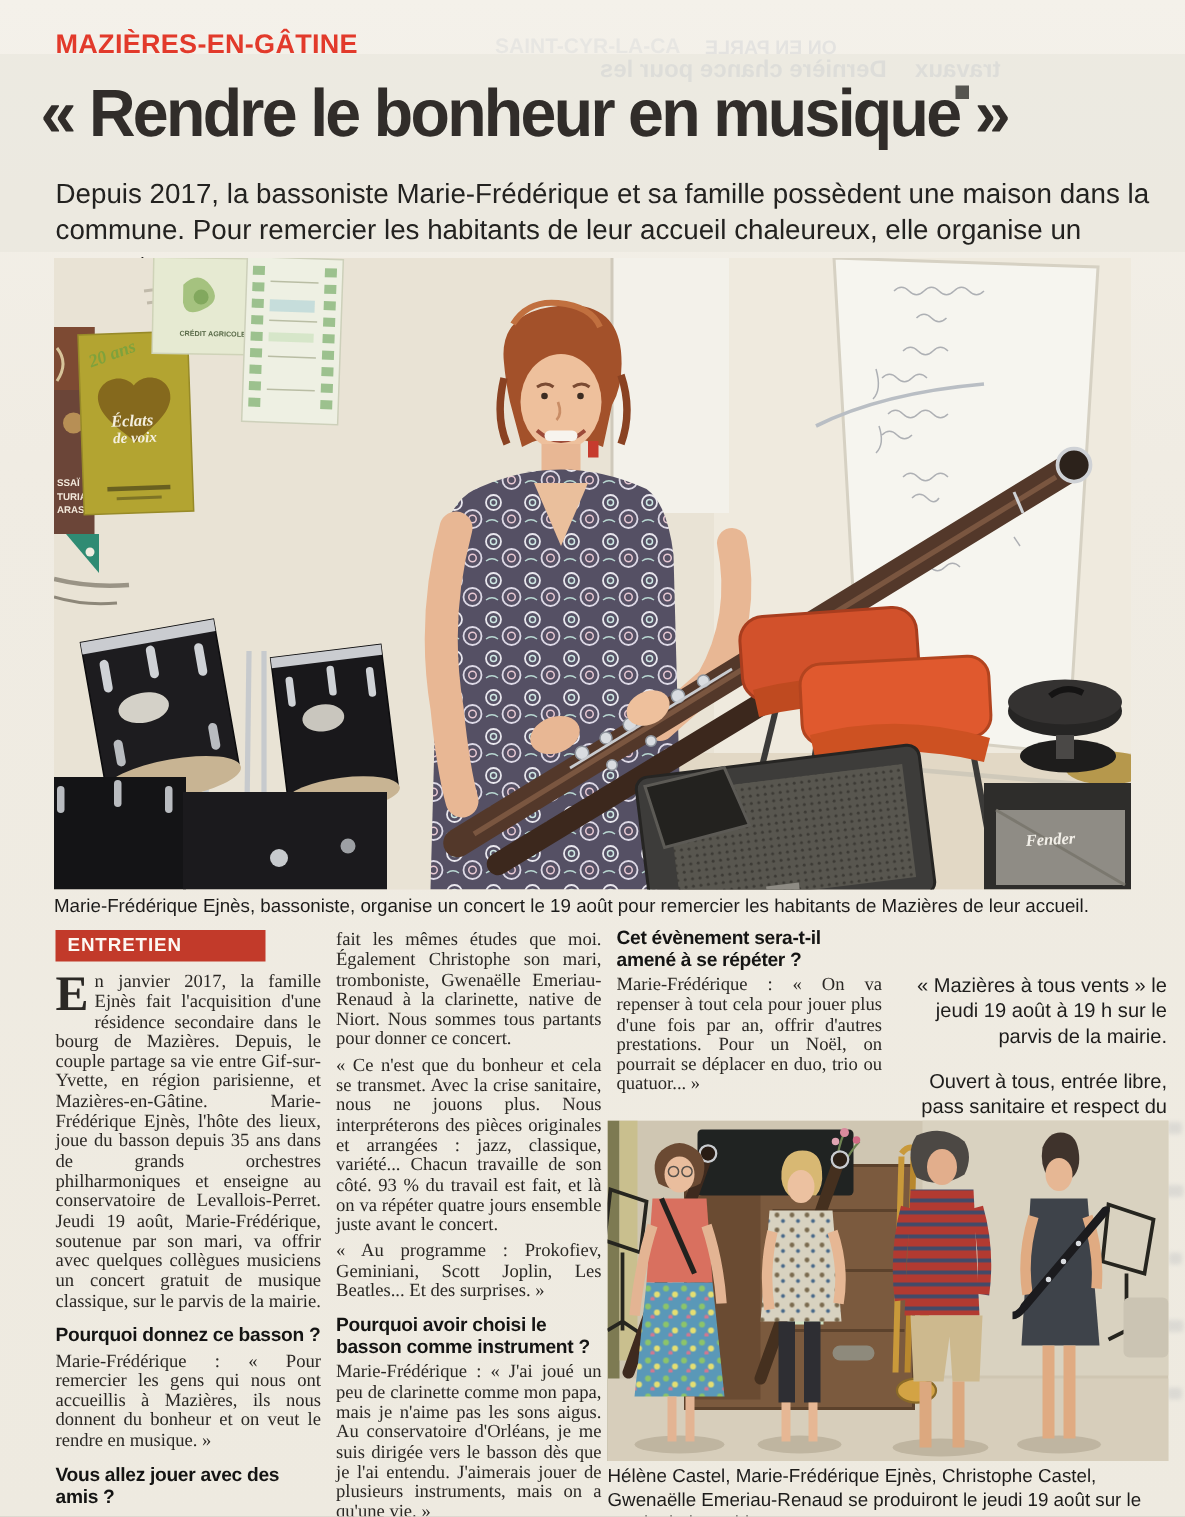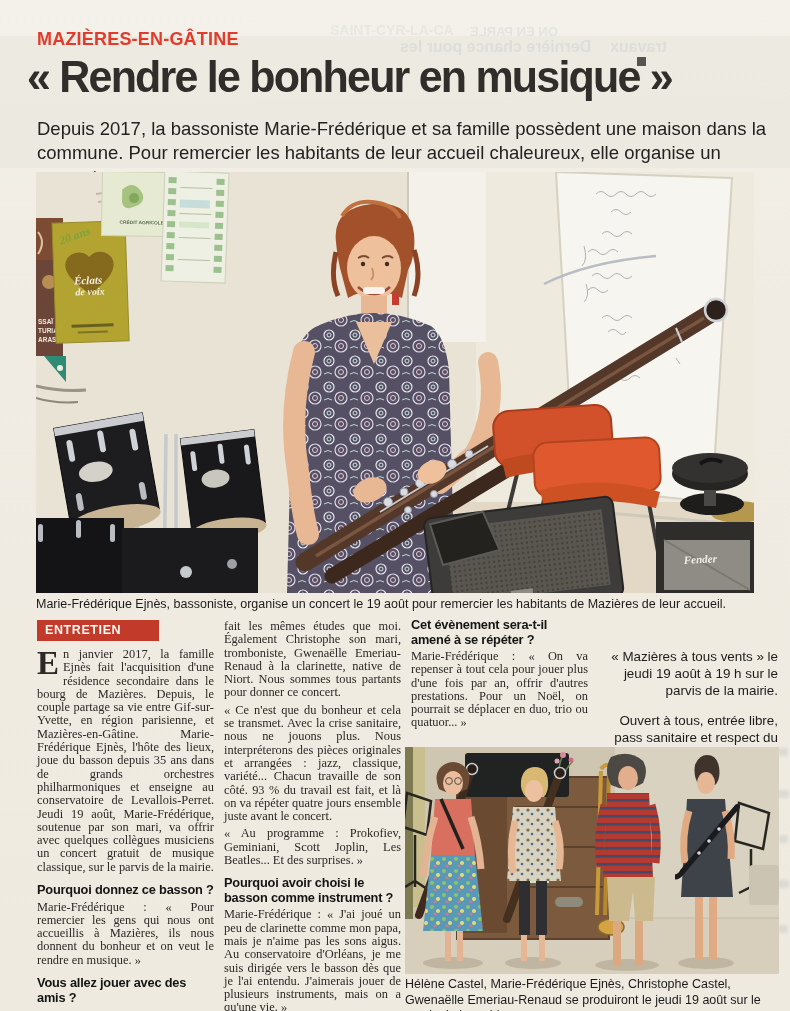--- a/index.html
+++ b/index.html
@@ -1,37 +1,37 @@
 <!DOCTYPE html>
 <html lang="fr"><head>
 <meta charset="utf-8">
 <style>
   html,body{margin:0;padding:0;background:#d8d4cb;}
   #page{position:relative;width:790px;height:1011px;overflow:hidden;
         background:linear-gradient(180deg,#f4f1ea 0%,#f0ece3 30%,#eeeae0 100%);
         font-family:"Liberation Sans",sans-serif;}
   .abs{position:absolute;}
   
-  .kicker{left:37px;top:29px;font:700 18px/20px "Liberation Sans",sans-serif;
+  .kicker{left:37px;top:19px;font:700 18px/20px "Liberation Sans",sans-serif;
           color:#e23a2b;letter-spacing:.2px;}
   .headline{left:27px;top:52px;width:760px;font:700 43px/48px "Liberation Sans",sans-serif;
             color:#312d2a;letter-spacing:-1.8px;white-space:nowrap;transform:scaleY(1.04);}
   .subhead{left:37px;top:117px;width:736px;font:400 18.5px/24px "Liberation Sans",sans-serif;
            color:#232220;}
   .grayband{left:0;top:36px;width:790px;height:132px;background:#e6e3da;opacity:.5;}
   
   .bleed{color:#93a0b4;opacity:.16;font-weight:700;white-space:nowrap;}
   .mirror{transform:scaleX(-1);}
   .inksquare{left:637px;top:57px;width:9px;height:9px;background:#3c3b36;opacity:.85;}
   .edgeblur{position:absolute;background:#9aa0a8;opacity:.22;filter:blur(1.5px);border-radius:2px;}
   
   .photo{background:#e9e3d6;}
   .caption{font:400 12.5px/15.5px "Liberation Sans",sans-serif;color:#1c1b1a;}
   
-  .entretien{left:37px;top:620px;width:122px;height:21px;background:#c23a2a;
+  .entretien{left:37px;top:620px;width:140px;height:21px;background:#c23a2a;
              color:#fdf8f2;font:700 12.5px/21px "Liberation Sans",sans-serif;
              letter-spacing:.6px;padding-left:8px;box-sizing:border-box;}
   
   .col{position:absolute;width:177px;}
   .body-p{font:400 12.4px/13.3px "Liberation Serif",serif;color:#2b2825;
           text-align:justify;margin:0 0 4px;hyphens:auto;}
   .q{font:700 12.8px/14.5px "Liberation Sans",sans-serif;color:#141413;
      letter-spacing:-.2px;margin:9px 0 3px;}
   .dropcap{float:left;font:700 33px/27px "Liberation Serif",serif;color:#2b2825;
            padding:2px 4px 0 0;}

